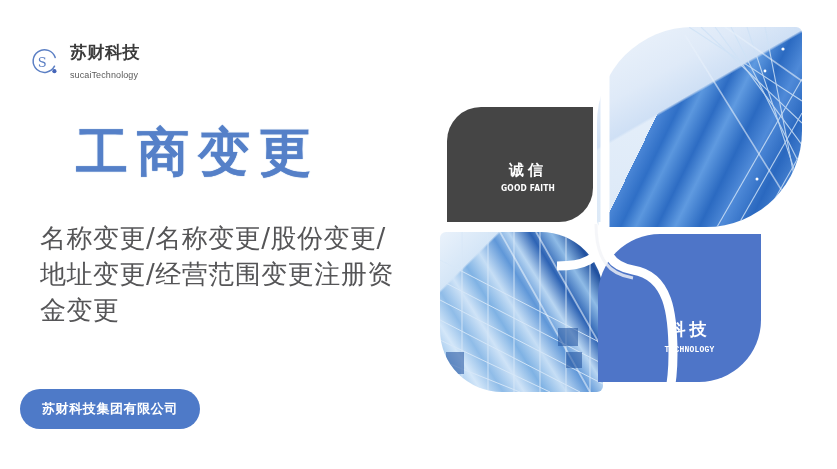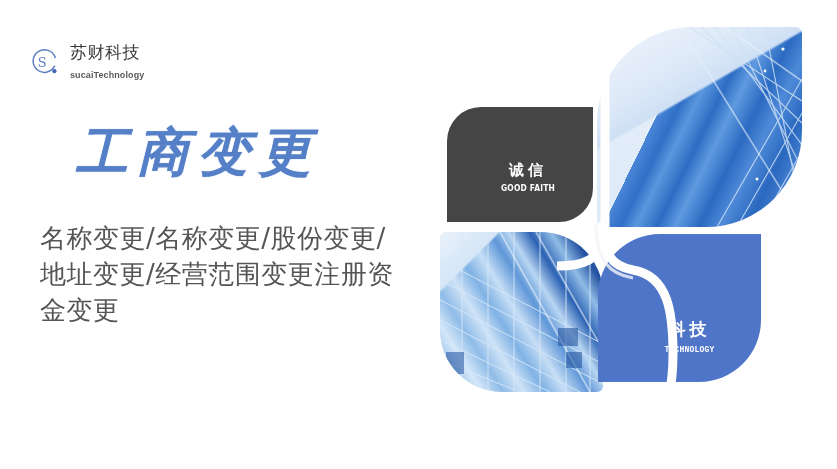--- a/index.html
+++ b/index.html
@@ -6,27 +6,27 @@
   body{
     width:837px;height:469px;overflow:hidden;background:#ffffff;
     font-family:"Liberation Sans","DejaVu Sans",sans-serif;
   }
   #stage{position:relative;width:837px;height:469px;background:#fff;overflow:hidden;}
 
   
   .logo-block{position:absolute;left:28px;top:44px;display:flex;align-items:center;gap:9px;}
   .logo-mark{position:relative;width:33px;height:33px;flex:0 0 33px;}
   .logo-text{display:flex;flex-direction:column;justify-content:center;line-height:1;}
-  .logo-cn{font-family:"DejaVu Sans","Liberation Sans",sans-serif;font-size:17px;color:#3b3b3b;letter-spacing:.5px;font-weight:400;}
-  .logo-en{font-size:9px;color:#5a5a5a;letter-spacing:.1px;margin-top:10px;font-weight:700;transform:scaleY(1.05);}
+  .logo-cn{font-family:"DejaVu Sans","Liberation Sans",sans-serif;font-size:17px;color:#3b3b3b;letter-spacing:.5px;font-weight:700;}
+  .logo-en{font-size:9px;color:#5a5a5a;letter-spacing:.1px;margin-top:10px;font-weight:400;transform:scaleY(1.05);}
 
   .hero-title{
     position:absolute;left:76px;top:118px;
     font-family:"DejaVu Serif","Liberation Serif",serif;
-    font-size:52px;font-weight:700;font-style:italic;
+    font-size:52px;font-weight:700;
     color:#5580c8;letter-spacing:9px;white-space:nowrap;
     text-shadow:0 0 1px #5580c8;
   }
 
   .hero-sub{
     position:absolute;left:40px;top:220px;width:356px;
     font-family:"DejaVu Sans","Liberation Sans",sans-serif;
     font-size:26px;line-height:36px;color:#555557;letter-spacing:.5px;
   }
 
@@ -114,20 +114,21 @@
       </svg>
     </span>
     <span class="logo-text">
       <span class="logo-cn">苏财科技</span>
       <span class="logo-en">sucaiTechnology</span>
     </span>
   </div>
 
   <div class="hero-title">工商变更</div>
   <div class="hero-sub">名称变更/名称变更/股份变更/地址变更/经营范围变更注册资金变更</div>
+  <button class="cta">苏财科技集团有限公司</button>
 
   <div class="pinwheel">
 
     <div class="petal petal-photo-tr">
       <svg class="glass-grid" viewBox="0 0 205 200" preserveAspectRatio="none">
         <g stroke="#cfe2f6" stroke-width="1.1" opacity=".85" fill="none">
           <path d="M92 0 L205 74"></path>
             <path d="M104 0 L205 96"></path>
             <path d="M118 0 L205 118"></path>
           <path d="M134 0 L205 142"></path>

